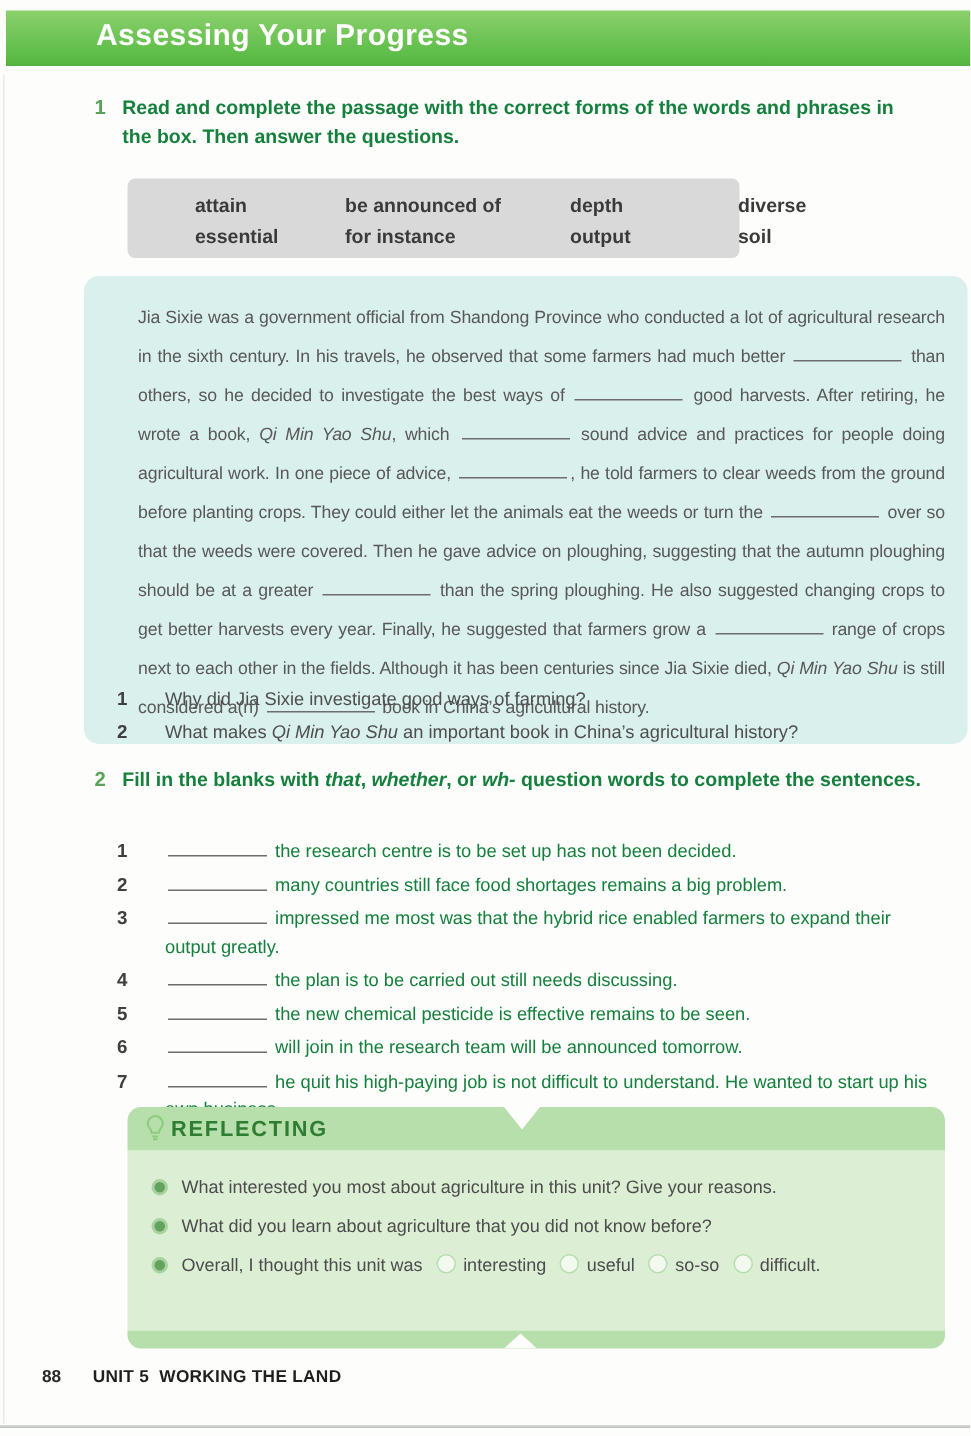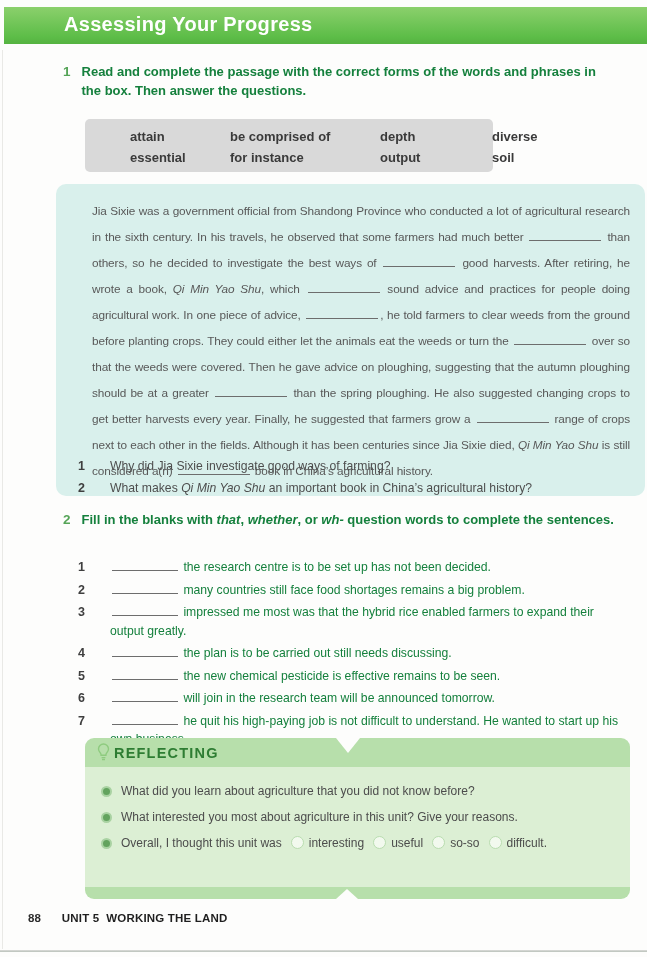--- a/index.html
+++ b/index.html
@@ -119,21 +119,21 @@
   </header>
 
   <div class="act-head" id="act1">
     <span class="act-num">1</span>
     <p class="act-instruction">Read and complete the passage with the correct forms of the words and phrases in the box. Then answer the questions.</p>
   </div>
 
   <div class="word-box" id="wordbox">
       <div class="word-row">
         <span class="word">attain</span>
-        <span class="word">be comprised of</span>
+        <span class="word">be announced of</span>
         <span class="word">depth</span>
         <span class="word">diverse</span>
       </div>
       <div class="word-row">
         <span class="word">essential</span>
         <span class="word">for instance</span>
         <span class="word">output</span>
         <span class="word">soil</span>
       </div>
     </div>
@@ -195,25 +195,25 @@
         <path d="M6.5 1 a5 5 0 0 1 5 5 c0 2 -1.2 3 -2 4.2 c-.4 .6 -.6 1.3 -.6 2 h-4.8 c0 -.7 -.2 -1.4 -.6 -2 C2.7 9 1.5 8 1.5 6 a5 5 0 0 1 5 -5 z" fill="none" stroke="#8ecb7f" stroke-width="1.4"></path>
         <line x1="4.6" y1="14.6" x2="8.4" y2="14.6" stroke="#8ecb7f" stroke-width="1.3"></line>
         <line x1="5" y1="16.5" x2="8" y2="16.5" stroke="#8ecb7f" stroke-width="1.3"></line>
       </svg>
       <span class="reflect-title">REFLECTING</span>
       <span class="notch-down"></span>
     </div>
     <div class="reflect-body" id="reflectItems">
         <div class="r-item">
           <span class="bullet"></span>
-          <div class="r-text">What did you learn about agriculture that you did not know before?</div>
+          <div class="r-text">What interested you most about agriculture in this unit? Give your reasons.</div>
         </div>
         <div class="r-item">
           <span class="bullet"></span>
-          <div class="r-text">What interested you most about agriculture in this unit? Give your reasons.</div>
+          <div class="r-text">What did you learn about agriculture that you did not know before?</div>
         </div>
         <div class="r-item">
           <span class="bullet"></span>
           <div class="r-text">Overall, I thought this unit was<span class="radio"></span><span>interesting</span><span class="radio"></span><span>useful</span><span class="radio"></span><span>so-so</span><span class="radio"></span><span>difficult</span>.</div>
         </div>
       </div>
     <div class="reflect-footer">
       <span class="notch-up"></span>
     </div>
   </div>

